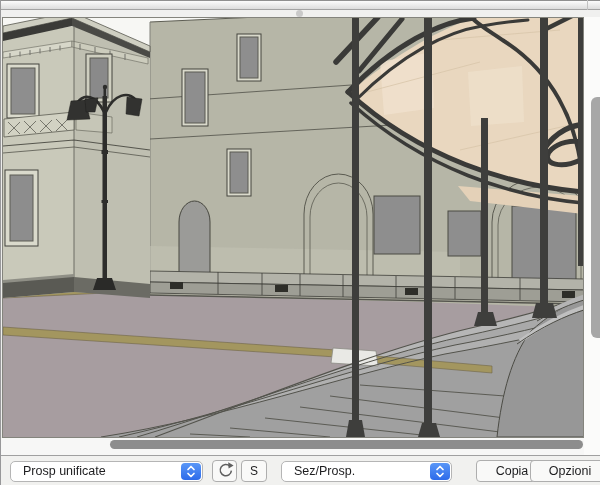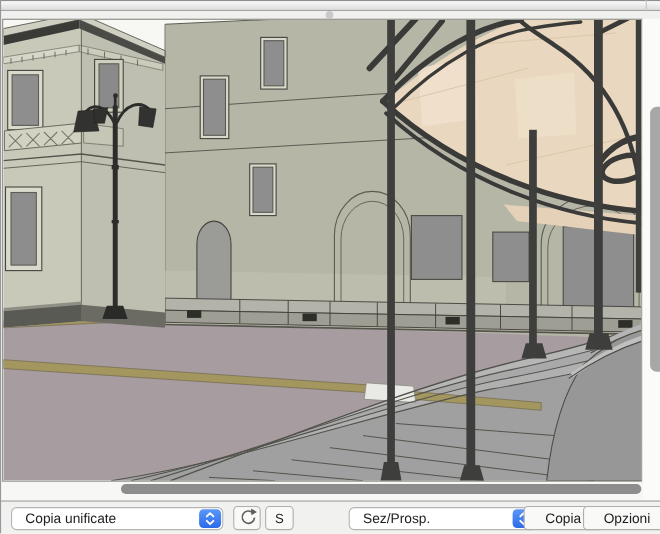--- a/index.html
+++ b/index.html
@@ -217,42 +217,42 @@
     <div class="vthumb"></div>
   </div>
 
   <div class="bottom-gutter">
     <div class="hthumb"></div>
   </div>
 
   <div class="toolbar">
 
     <div class="popup" style="left:10px;width:193px;">
-      <span class="val">Copia unificate</span>
+      <span class="val">Prosp unificate</span>
       <span class="cap">
         <svg width="10" height="13" viewBox="0 0 10 13">
             <path d="M2,4.5 L5,1.5 L8,4.5 M2,8.5 L5,11.5 L8,8.5" stroke="#ffffff" stroke-width="1.7" fill="none" stroke-linecap="round" stroke-linejoin="round"></path>
           </svg>
       </span>
     </div>
 
     <div class="tbtn" style="left:212px;width:25px;">
       <span>
         <svg width="18" height="18" viewBox="0 0 18 18">
           <path d="M13.8,5.2 A5.6,5.6 0 1 0 15.4,9.6" stroke="#5f5f5f" stroke-width="1.5" fill="none"></path>
           <polygon points="12.2,1.2 17.6,4.4 12.6,7.4" fill="#5f5f5f"></polygon>
         </svg>
       </span>
     </div>
 
     <div class="tbtn" style="left:241px;width:26px;font-size:12px;">
       <span>S</span>
     </div>
 
-    <div class="popup" style="left:281px;width:171px;margin-left:36px;">
+    <div class="popup" style="left:281px;width:171px;">
       <span class="val">Sez/Prosp.</span>
       <span class="cap">
         <svg width="10" height="13" viewBox="0 0 10 13">
             <path d="M2,4.5 L5,1.5 L8,4.5 M2,8.5 L5,11.5 L8,8.5" stroke="#ffffff" stroke-width="1.7" fill="none" stroke-linecap="round" stroke-linejoin="round"></path>
           </svg>
       </span>
     </div>
 
     <div class="tbtn" style="left:476px;width:72px;">
       <span>Copia</span>

